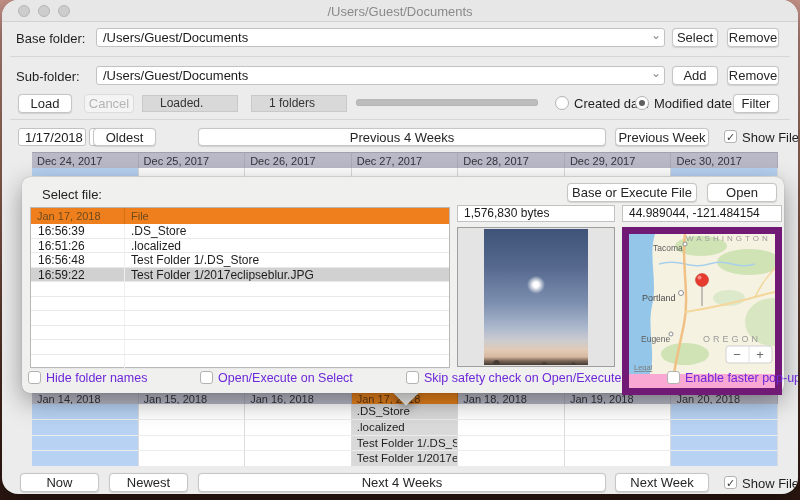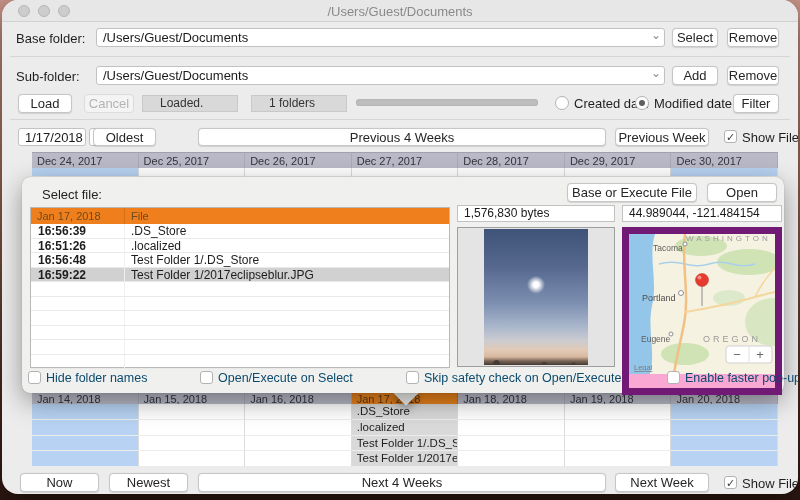--- a/index.html
+++ b/index.html
@@ -68,39 +68,39 @@
   
   .ftable { position:absolute; left:8px; top:30px; width:420px; height:161px;
     background:#fff; border:1px solid #b8b8b8; }
   .fthead { display:flex; height:16px; background:#ee7f1c; }
   .fthead .c1 { width:94px; border-right:1px solid #d86f10; }
   .fthead div { font-size:11px; color:#6e4a1e; padding:2px 0 0 6px; white-space:nowrap; }
   .fthead .c2 { flex:1; }
   .ftr { display:flex; height:14.5px; border-bottom:1px solid #e9e9e9; }
   .ftr.sel { background:#d1d1d1; }
   .ftr span { font-size:12px; color:#1d1d1d; white-space:nowrap; overflow:hidden; }
-  .ftr .t { width:94px; padding:0 0 0 7px; border-right:1px solid #f0f0f0;font-weight:bold; }
+  .ftr .t { width:94px; padding:0 0 0 7px; border-right:1px solid #f0f0f0; }
   .ftr .f { flex:1; padding-left:6px; }
   
   .imgframe { position:absolute; left:435px; top:50px; width:158px; height:140px;
     background:#e4e4e4; border:1px solid #9f9f9f; }
   .photo { position:absolute; left:26px; top:1px; width:104px; height:136px;
     background:
       radial-gradient(circle at 50% 41%, #ffffff 0 2.5px, rgba(255,255,255,.8) 4px, rgba(255,255,255,0) 9px),
       radial-gradient(circle at 12% 99%, #463b33 0 3px, rgba(0,0,0,0) 4px),
       radial-gradient(circle at 58% 100%, #463b33 0 2.5px, rgba(0,0,0,0) 3.5px),
       radial-gradient(circle at 86% 100%, #463b33 0 2px, rgba(0,0,0,0) 3px),
       linear-gradient(180deg,#3f5379 0%,#56688e 28%,#7e90b1 55%,#aab7cc 72%,#cccbd0 82%,#e2cab5 89%,#d8b8a0 94%,#7a6556 97%,#443a33 100%);
   }
   .mapframe { position:absolute; left:600px; top:50px; width:160px; height:168px;
     border:7px solid #701a75; overflow:hidden; background:#f9a8d4; }
   
   .cbrow-item { position:absolute; top:194px; height:14px; }
   .cbrow-item .check { left:0; top:0; }
-  .cbrow-item .cblbl { position:absolute; left:18px; top:0; font-size:12.5px; color:#0c4a6e; white-space:nowrap; }
+  .cbrow-item .cblbl { position:absolute; left:18px; top:0; font-size:12.5px; color:#6d28d9; white-space:nowrap; }
   .ptitle { position:absolute; left:20px; top:10px; font-size:13px; color:#222; }
   svg text { font-family:"Liberation Sans", sans-serif; }
 </style>
 </head>
 <body>
 
 <div class="window">
 
   <div class="titlebar">
     <div class="light" style="left:16px"></div>

